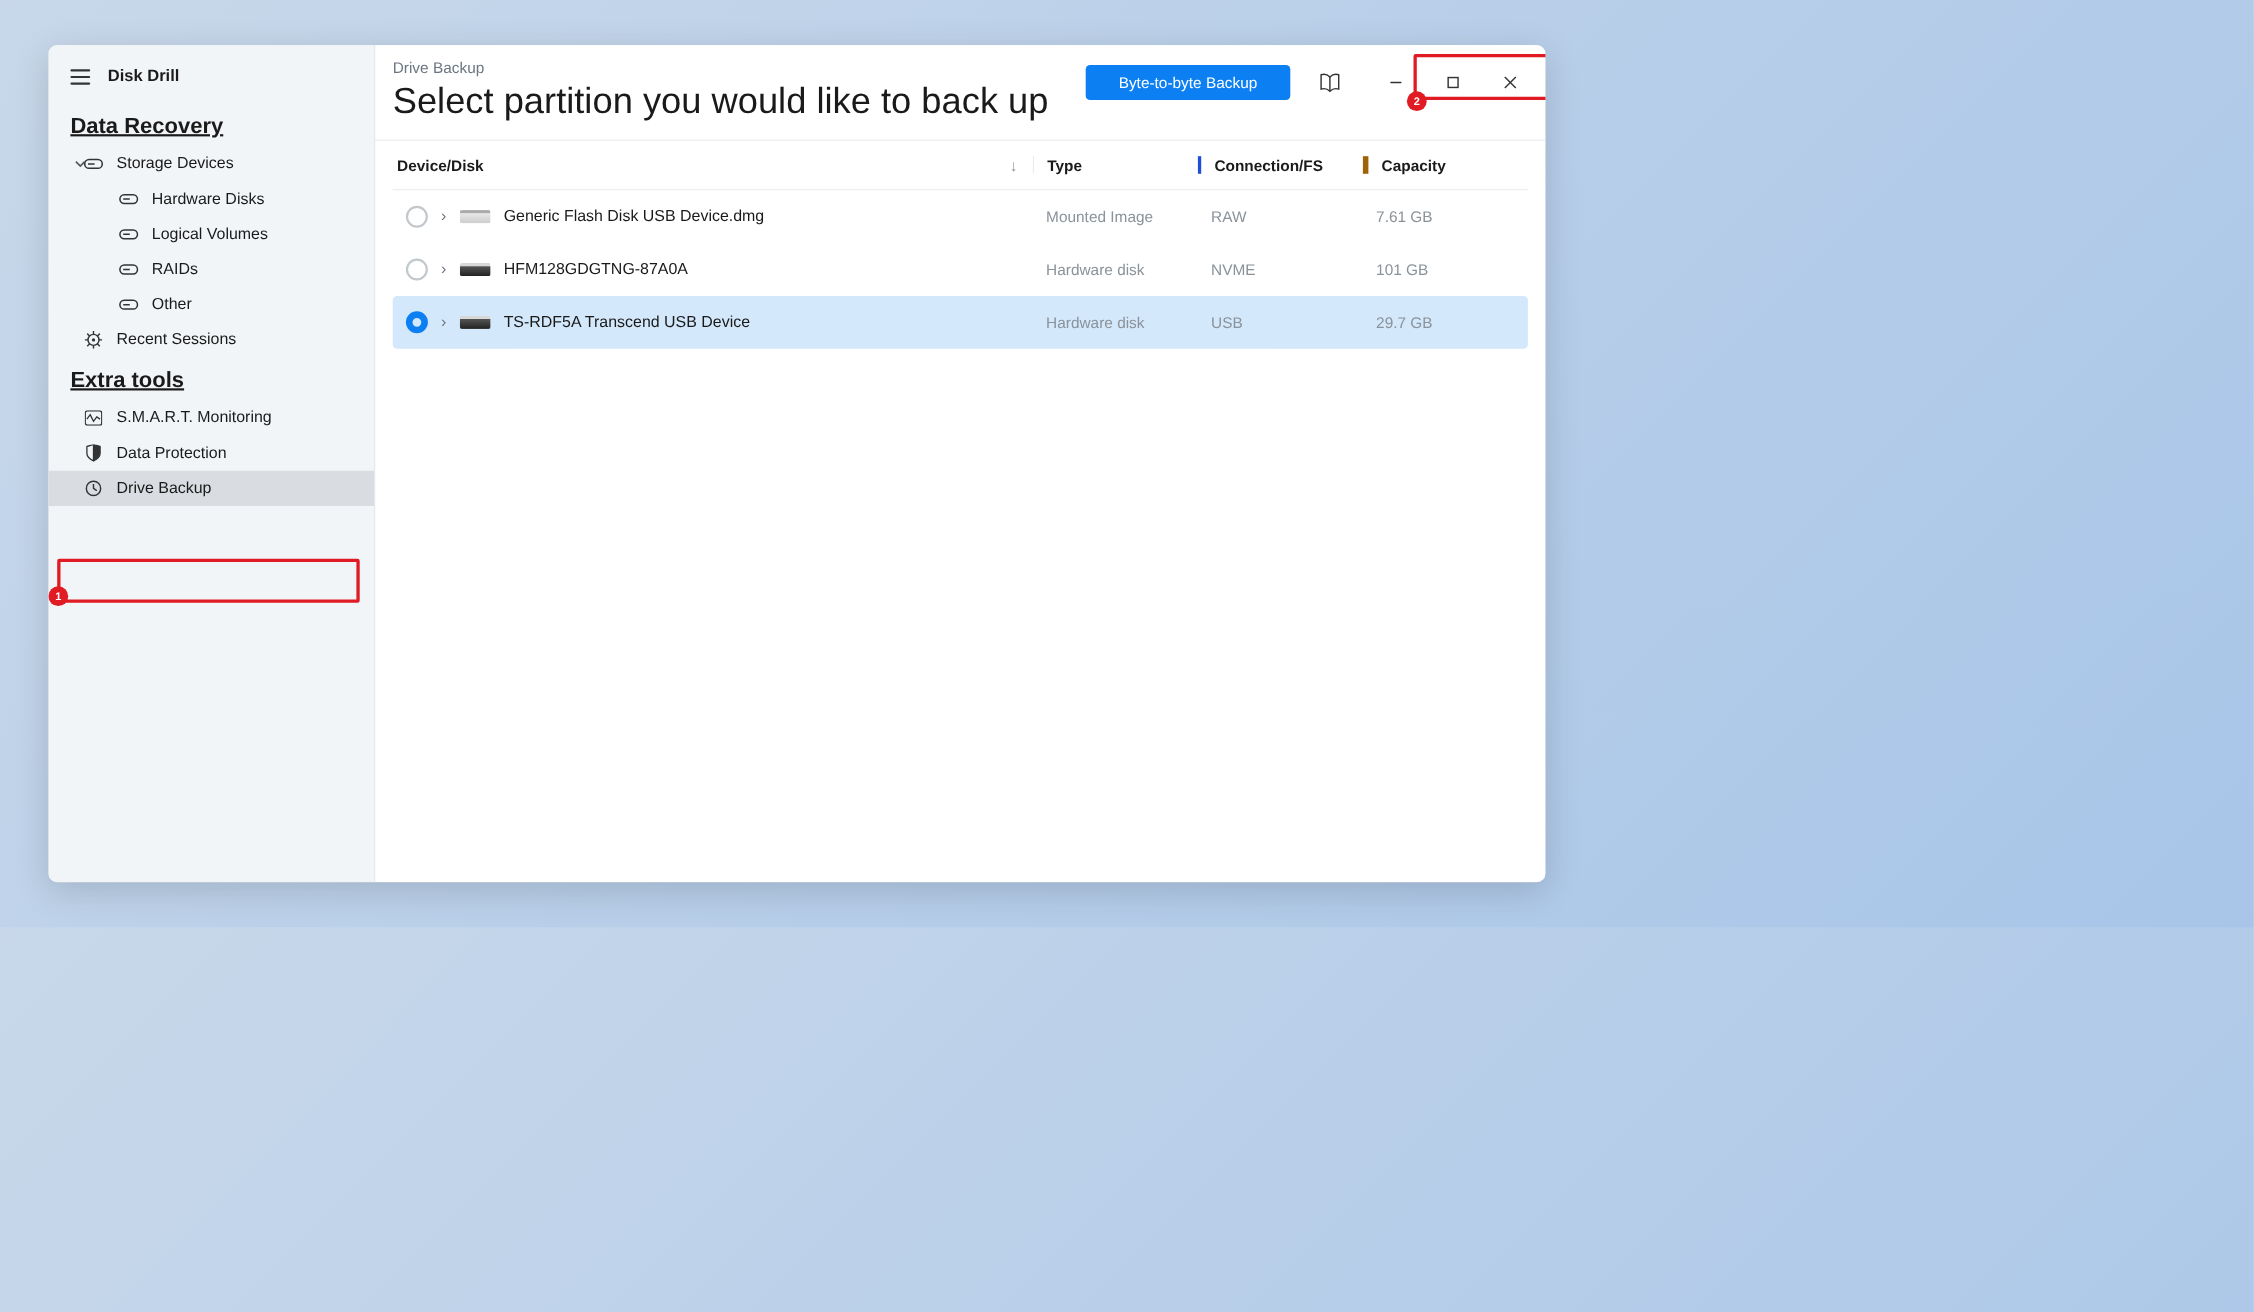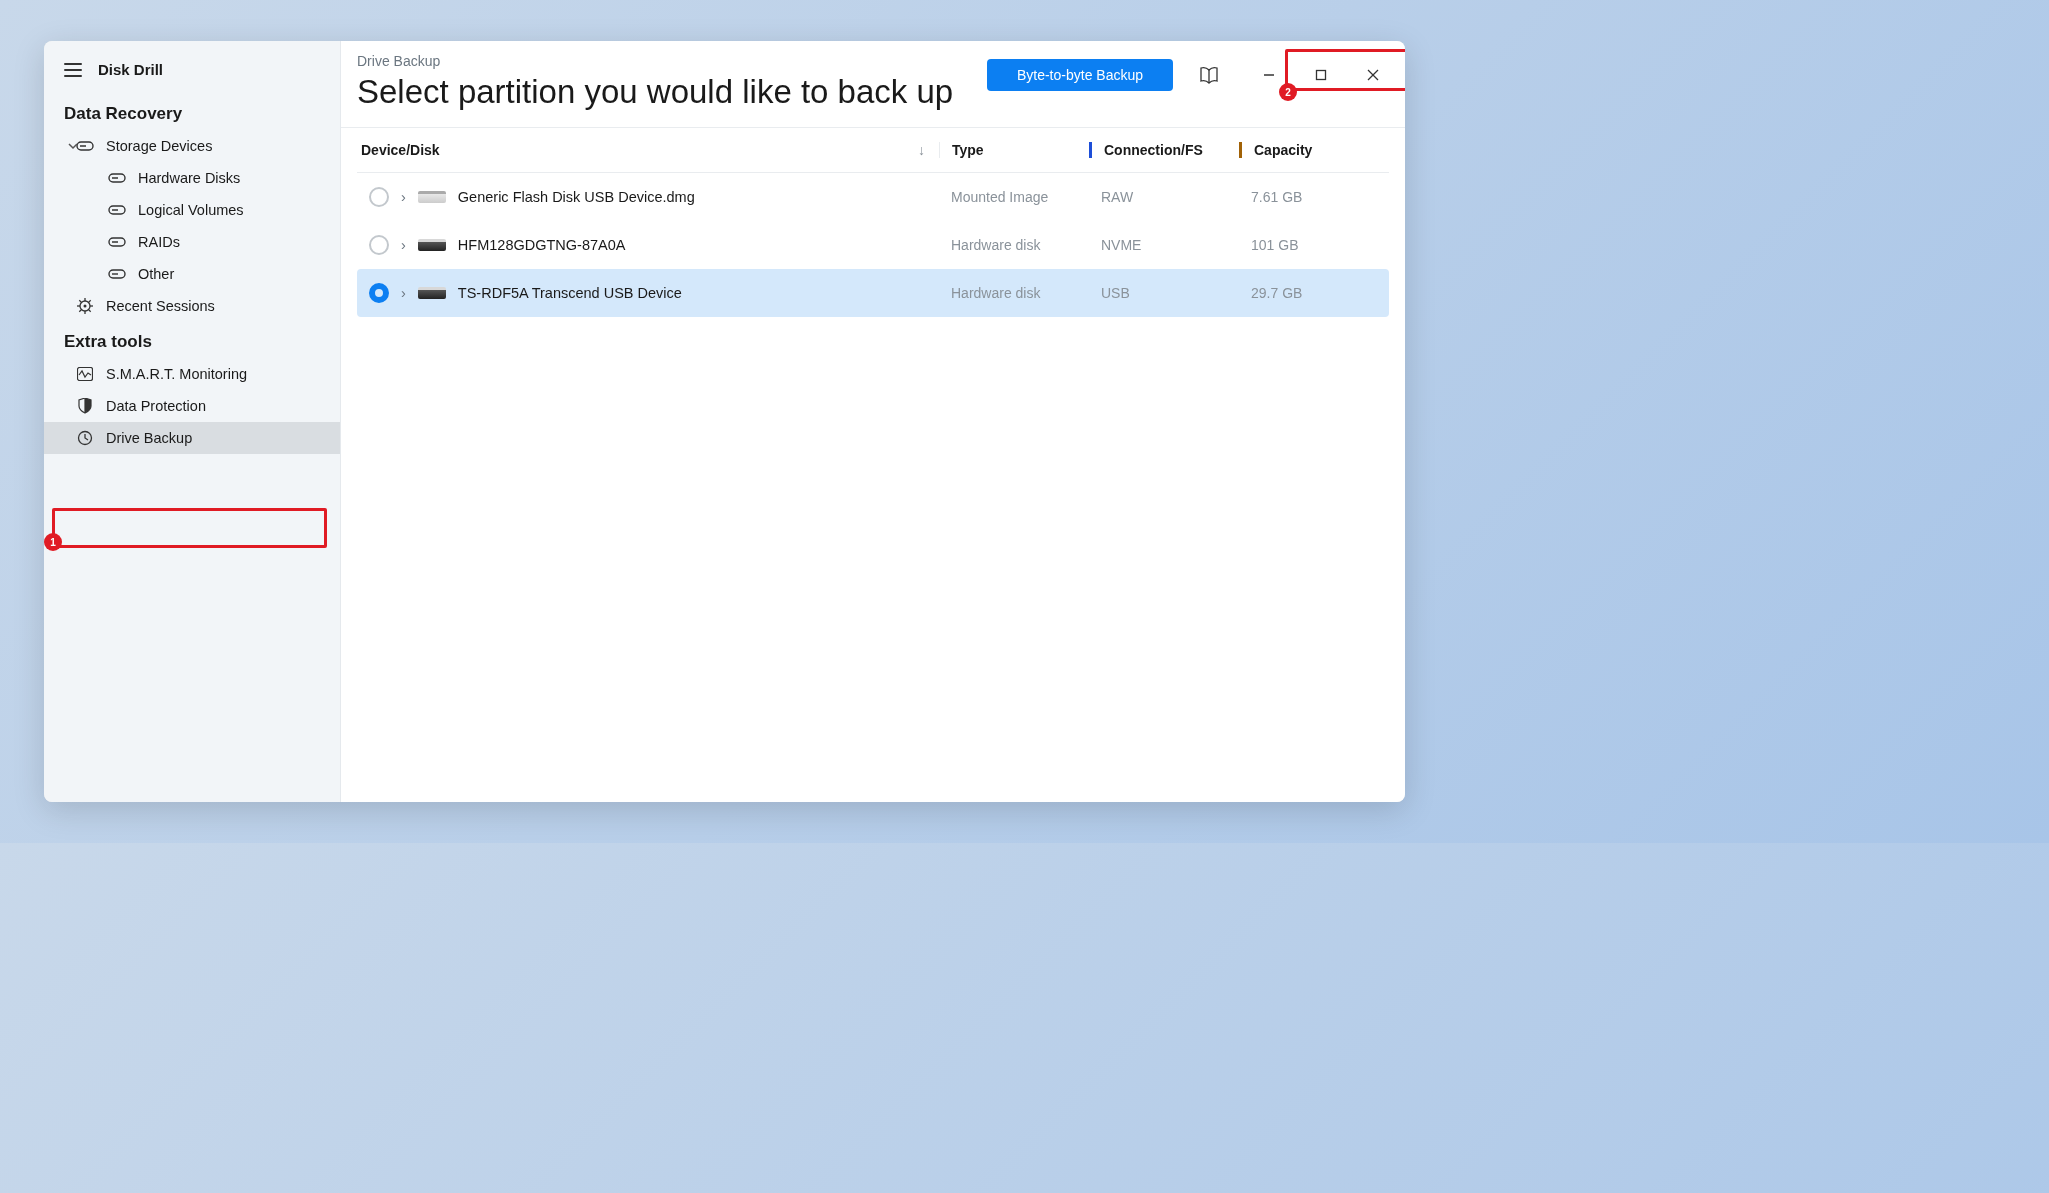--- a/index.html
+++ b/index.html
@@ -58,24 +58,25 @@
   height: 2px;
   background: #333;
   border-radius: 1px;
 }
 .app-title {
   font-size: 15px;
   font-weight: 600;
   color: #1a1a1a;
 }
 .nav-section-title {
-  font-size: 17px;
+  font-size: 20px;
   font-weight: 600;
   color: #1a1a1a;
   padding: 10px 20px 6px 20px;
+  text-decoration: underline;
 }
 .nav-item {
   display: flex;
   align-items: center;
   gap: 12px;
   padding: 8px 20px 8px 48px;
   font-size: 14.5px;
   color: #1a1a1a;
   cursor: pointer;
   position: relative;
@@ -165,21 +166,21 @@
   align-items: center;
   border-bottom: 1px solid #e9ecef;
   padding: 14px 0;
   font-size: 14px;
   font-weight: 600;
   color: #1a1a1a;
 }
 .col-device { flex: 1; padding-left: 4px; display:flex; align-items:center; justify-content:space-between; padding-right:14px;text-align:right;}
 .col-type { width: 150px; border-left: 1px solid #e9ecef; padding-left: 12px; }
 .col-conn { width: 150px; border-left: 3px solid #1d4ed8; padding-left: 12px; }
-.col-cap  { width: 150px; border-left: 3px solid #a16207; padding-left: 12px; }
+.col-cap  { width: 150px; border-left: 5px solid #a16207; padding-left: 12px; }
 .sort-arrow { color: #8a929a; font-size: 14px; }
 .trow {
   display: flex;
   align-items: center;
   padding: 14px 0;
   font-size: 14.5px;
   border-radius: 4px;
 }
 .trow.selected { background: #d4e8fb; }
 .trow .col-type, .trow .col-conn, .trow .col-cap {

